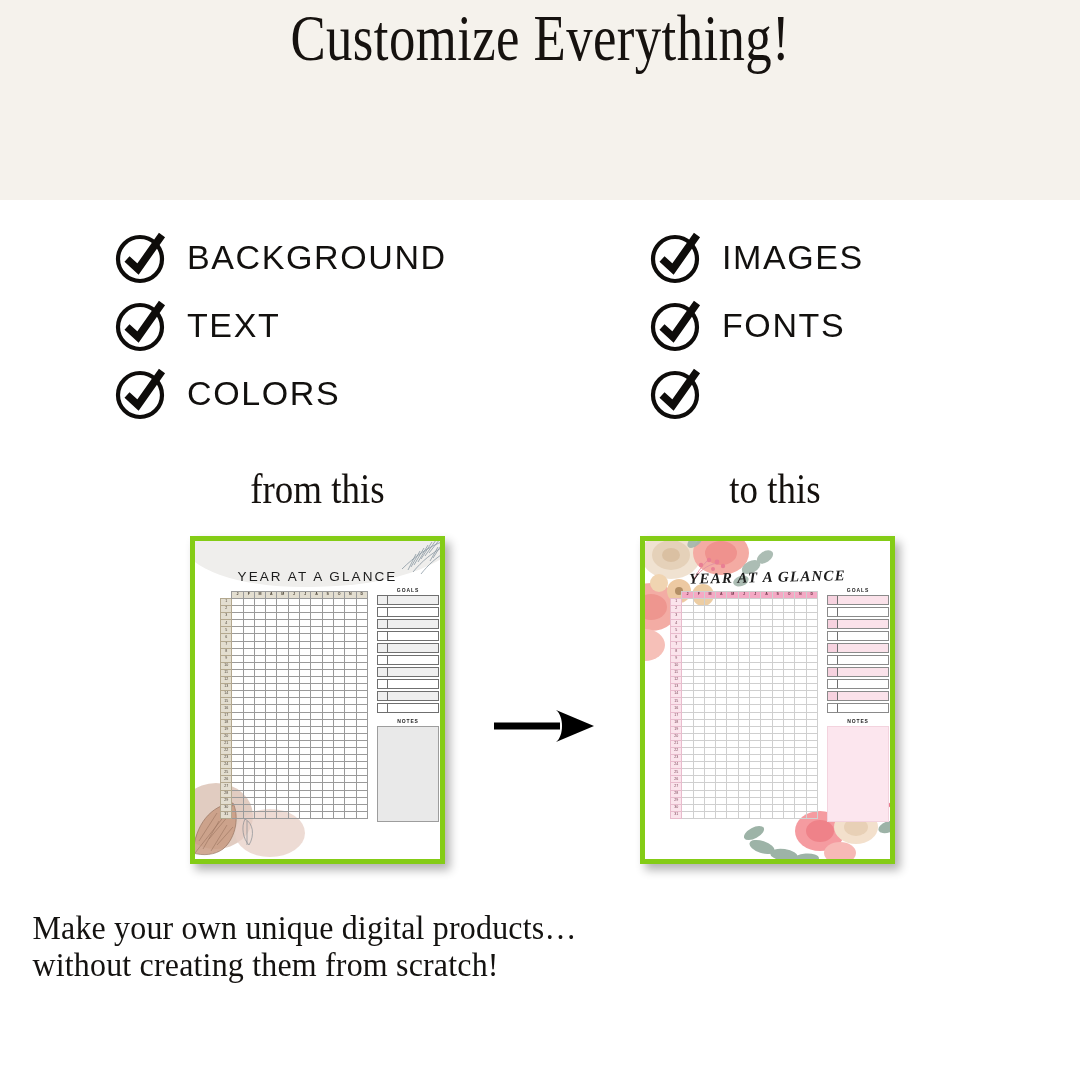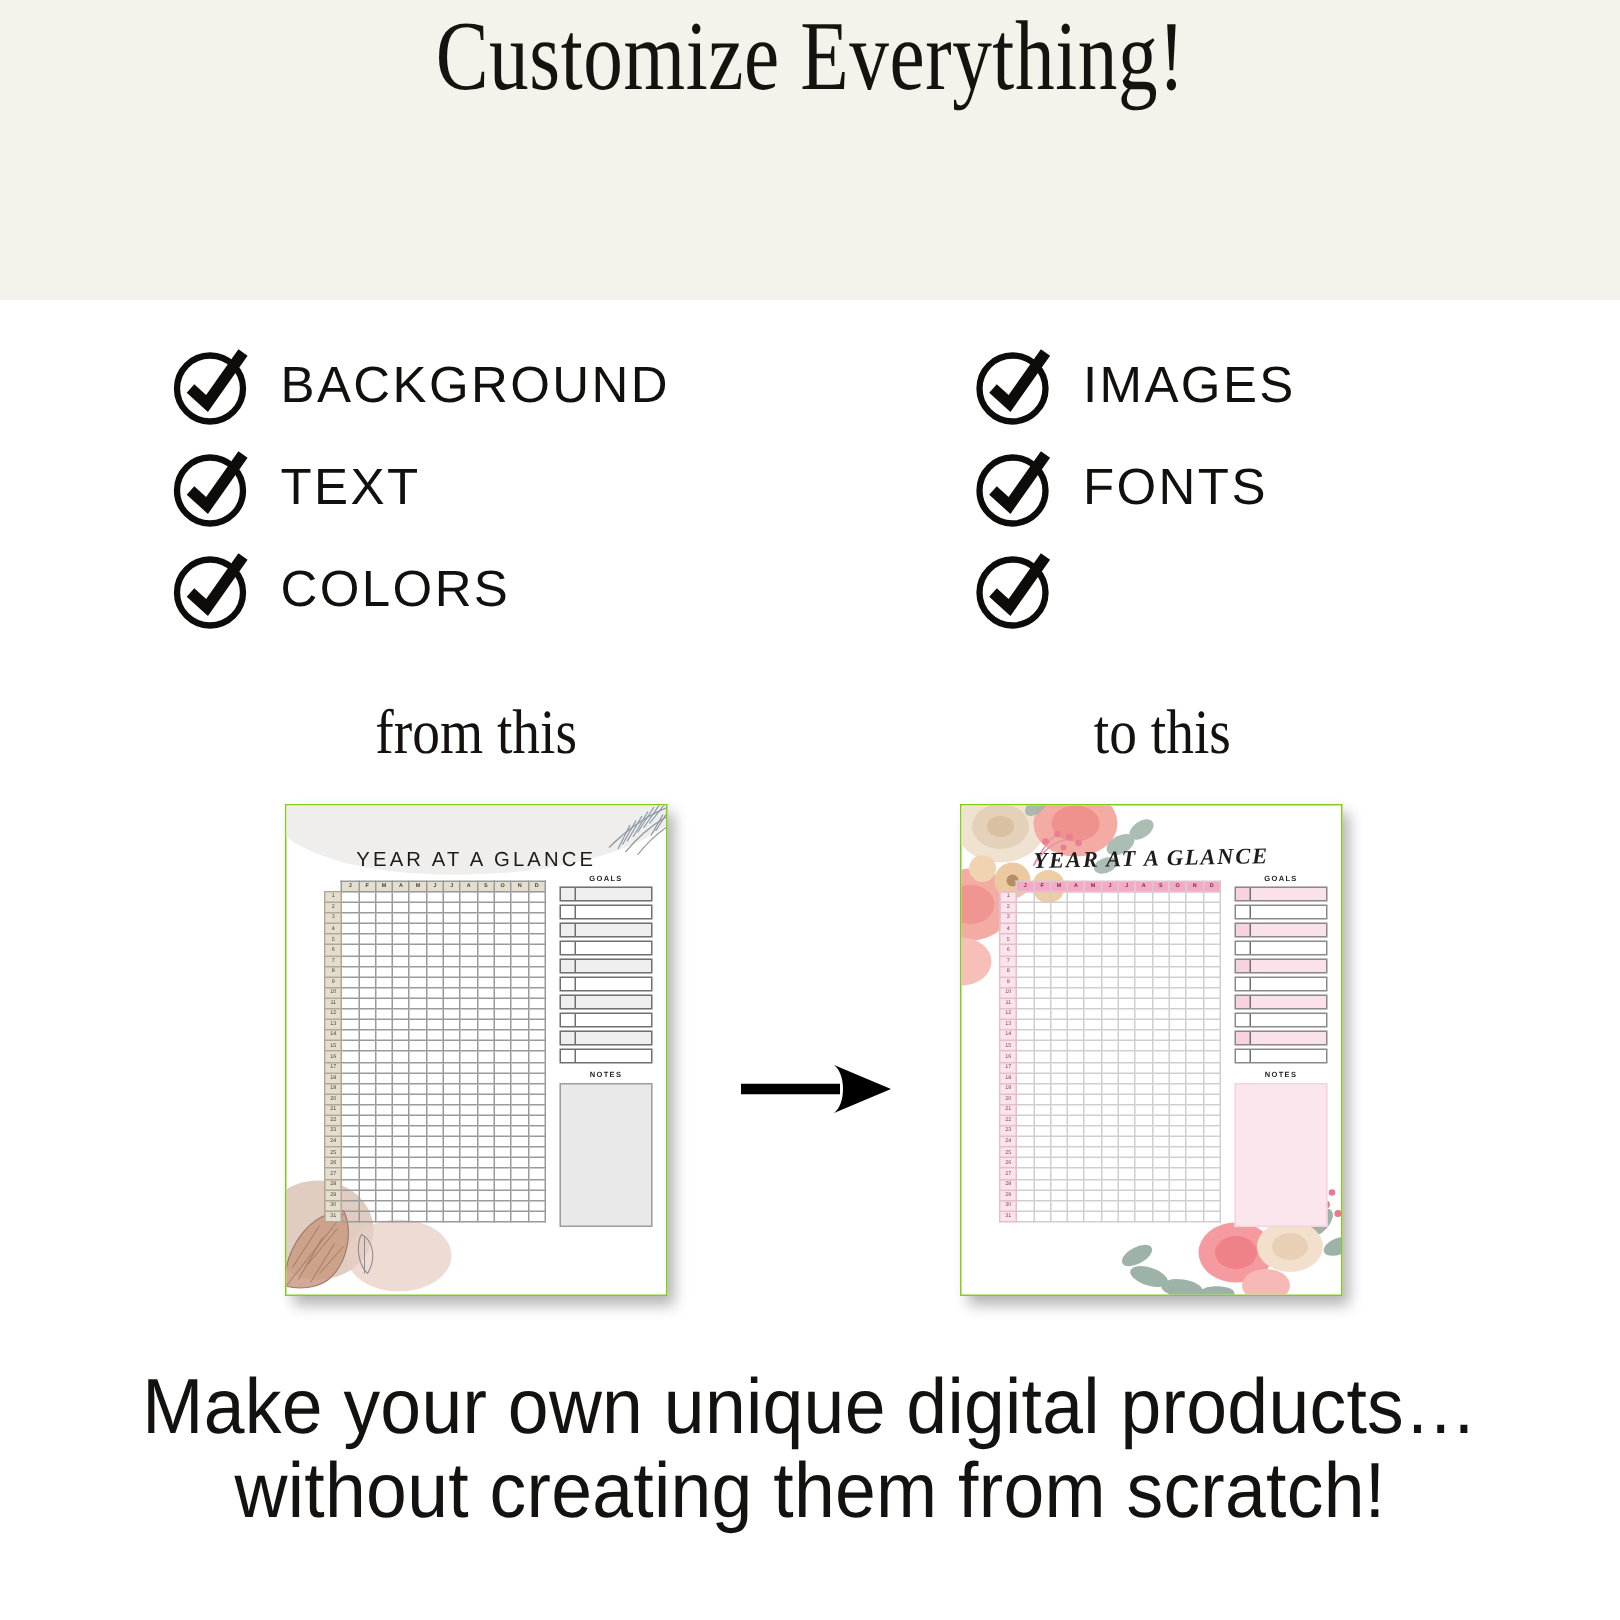--- a/index.html
+++ b/index.html
@@ -64,21 +64,21 @@
     white-space:nowrap;
   }
   .cmp-lbl.from{ left:241px; }
   .cmp-lbl.to{ left:723px; }
 
   
   .planner{
     position:absolute; top:536px;
     width:255px; height:328px;
     background:#ffffff;
-    border:1px solid #84cc16;
+    border:5px solid #84cc16;
     box-shadow:5px 6px 9px rgba(0,0,0,0.30);
     overflow:hidden;
   }
   .planner.left{ left:190px; }
   .planner.right{ left:640px; }
 
   .page-inner{ position:absolute; inset:0; overflow:hidden; }
 
   
   .wave-top{
@@ -166,23 +166,23 @@
   .notes-box{ height:96px; border:1px solid #9d9d9d; }
   .theme-neutral .notes-box{ background:#e9e9e9; }
   .theme-pink .notes-box{ background:#fce6ee; border-color:#f3d3de; }
 
   
   .arrow{ position:absolute; left:494px; top:706px; width:100px; height:40px; }
 
   
   .caption{
     position:absolute; left:0; top:910px; width:1080px;
-    text-align:center;
-    font-family:Liberation Sans, sans-serif;
-    font-size:52px; line-height:1.08; color:#141210;
+    text-align:left;
+    font-family:Liberation Serif, serif;
+    font-size:34px; line-height:1.08; color:#141210;
     letter-spacing:0.2px;
   }
   .caption span{ display:block; transform:scaleX(0.94); }
 </style>
 </head>
 <body>
 
 <div class="header-band">
   <div class="header-title">Customize Everything!</div>
 </div>

